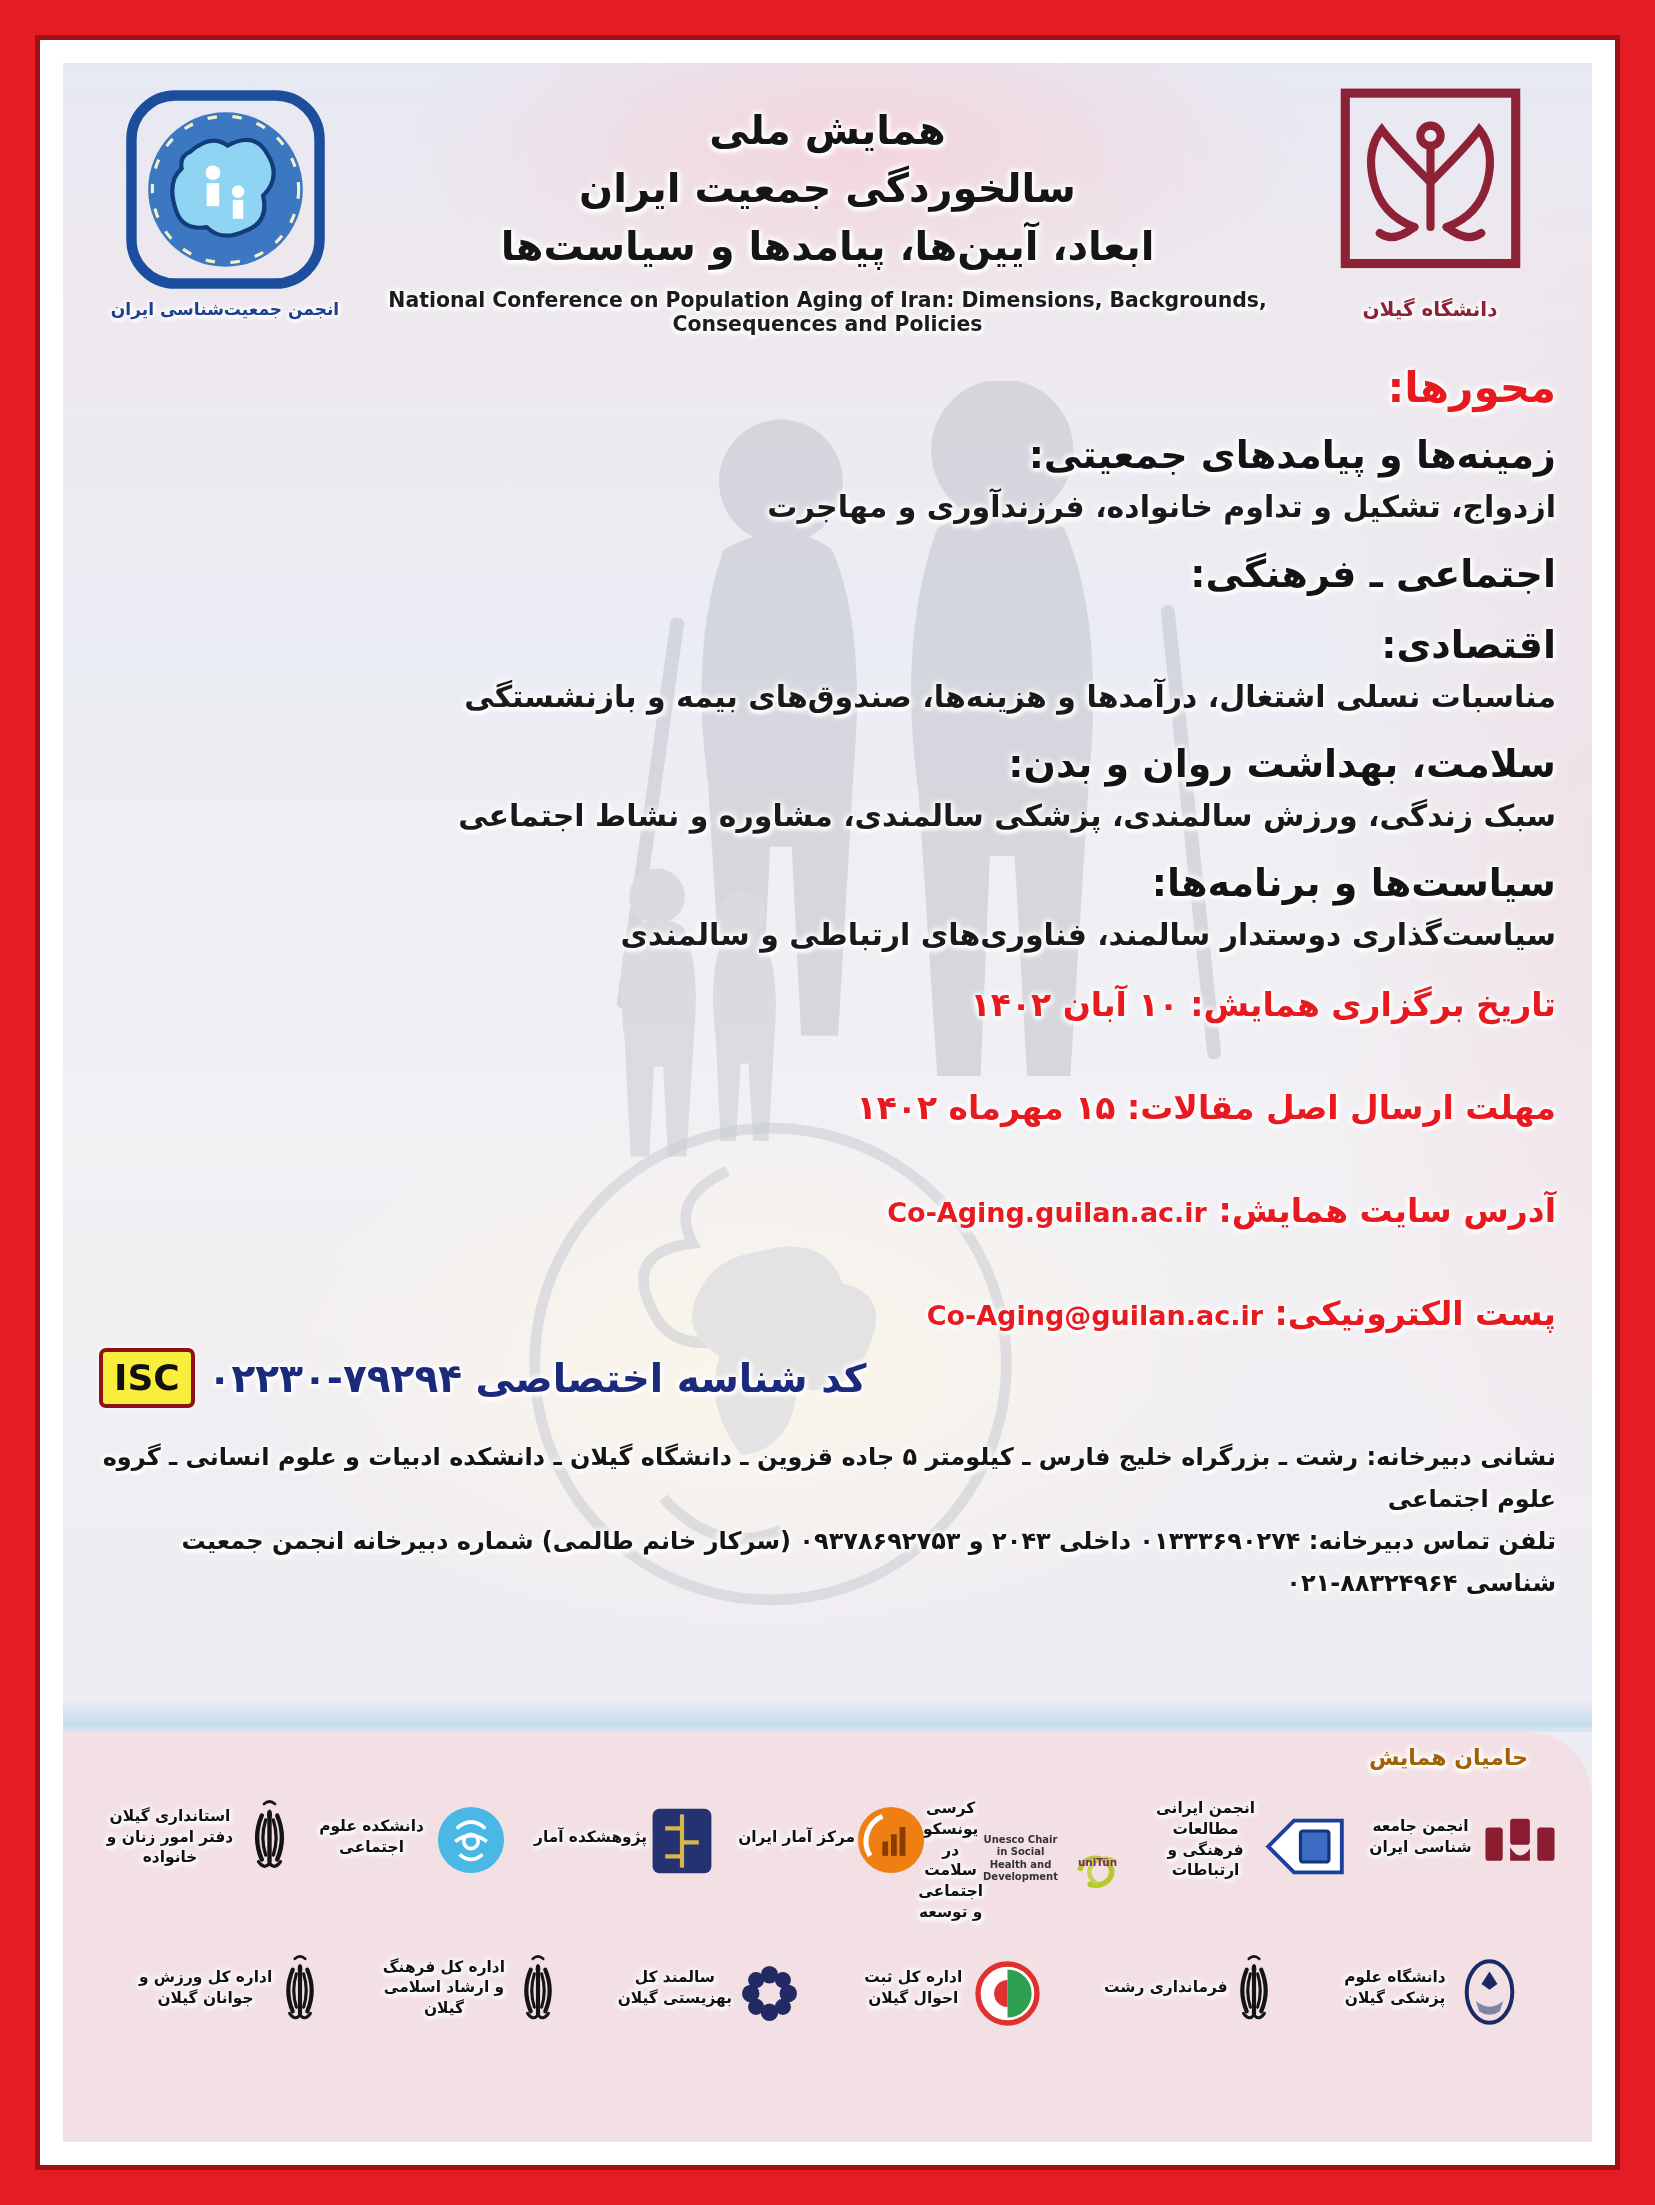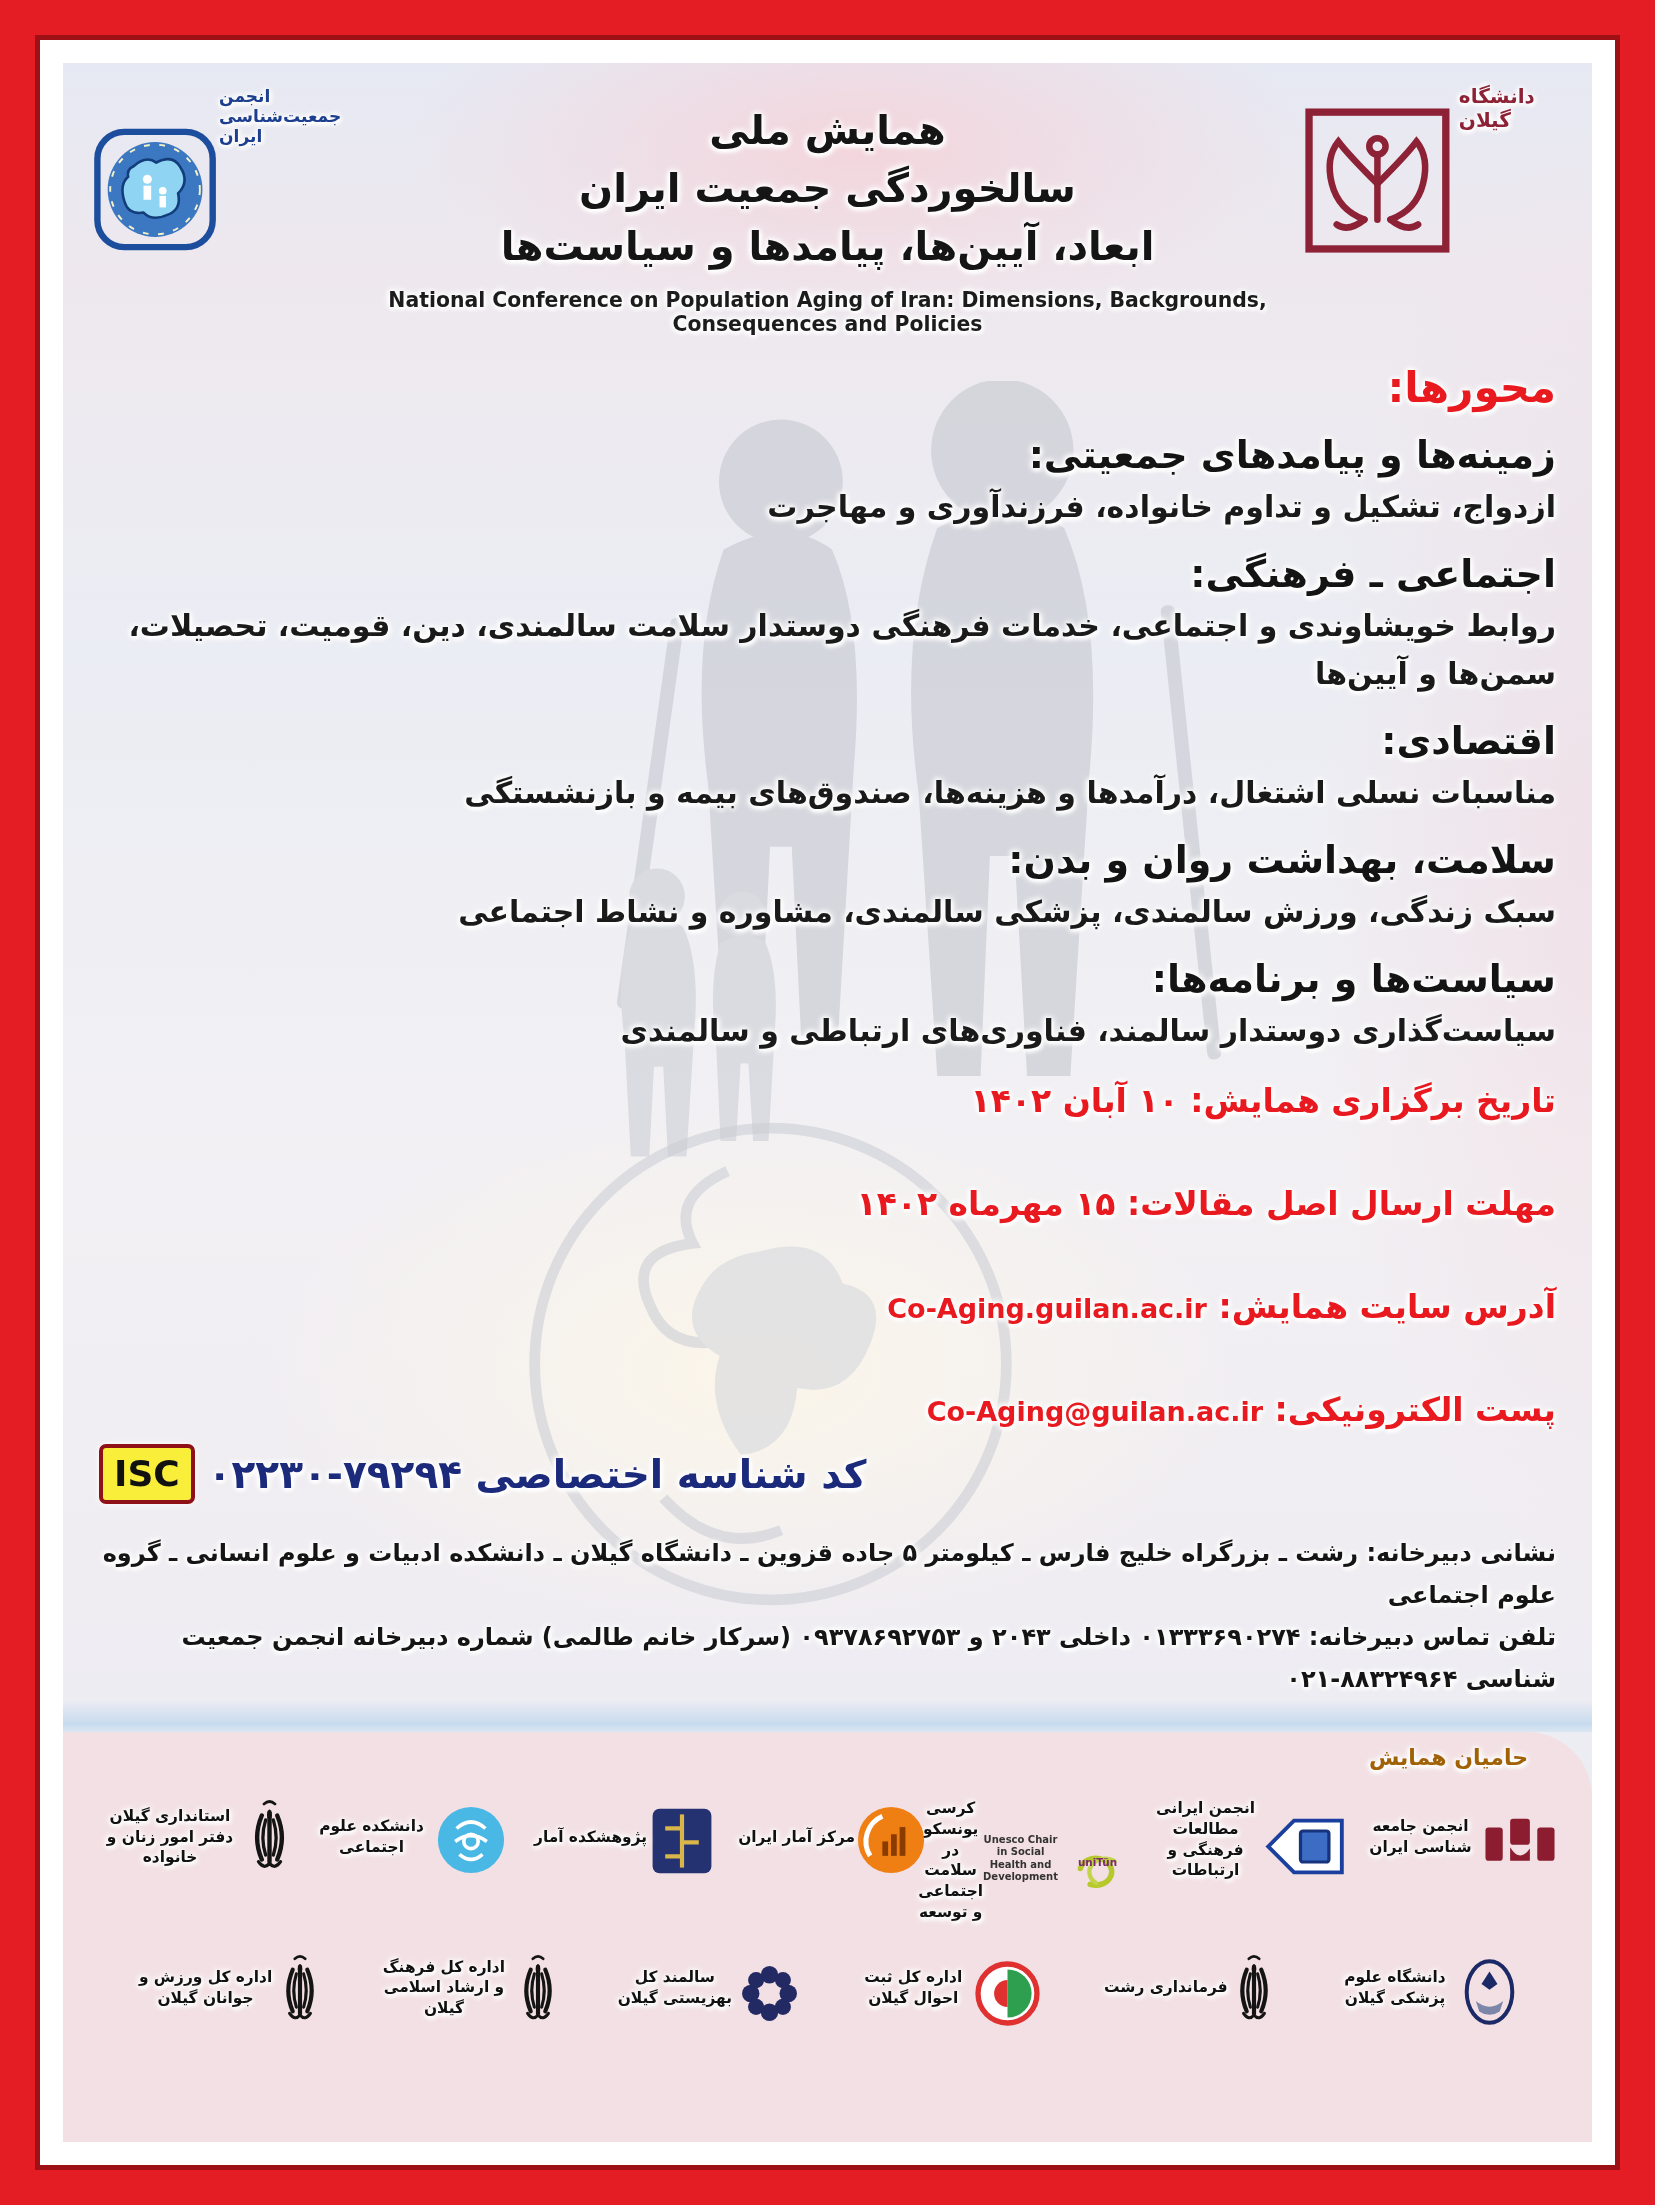--- a/index.html
+++ b/index.html
@@ -20,21 +20,21 @@
 
   .halo { text-shadow:0 0 8px #fff, 0 0 8px #fff, 1.5px 1.5px 4px #fff, -1.5px -1.5px 4px #fff, 0 1.5px 4px #fff; }
 
   
   .wm { position:absolute; pointer-events:none; }
   .wm-couple { left:447px; top:318px; width:774px; height:814px; opacity:.62; }
   .wm-globe { left:397px; top:1033px; width:621px; height:536px; opacity:.55; }
 
   
   .header { position:relative; display:flex; align-items:flex-start; padding:20px 28px 0; z-index:2; }
-  .logo-block { width:268px; display:flex; flex-direction:row; align-items:flex-start; flex:0 0 auto; }
+  .logo-block { width:268px; display:flex; flex-direction:column; align-items:center; flex:0 0 auto; }
   .logo-block .big-logo { width:209px; height:213px; }
   .pai-caption { margin-top:3px; color:#1c3f8f; font-size:17px; font-weight:bold; }
   .guilan-caption { margin-top:1px; color:#8d2236; font-size:20px; font-weight:bold; }
   .title-block { flex:1 1 auto; text-align:center; padding-top:18px; }
   .title-line { color:#151515; font-weight:700; font-size:40px; line-height:1.45; }
   .subtitle-en { margin-top:13px; color:#1c1c1c; font-weight:bold; font-size:20.4px; }
 
   
   .axes { position:relative; z-index:2; padding:12px 36px 0; text-align:right; }
   .axes-heading { color:#e8191f; font-size:42px; font-weight:900; margin:15px 0 3px; }
@@ -157,21 +157,20 @@
       </div>
     </div>
 
     <div class="axes">
       <div class="axes-heading halo">محورها:</div>
 
       <div class="sec-title halo">زمینه‌ها و پیامدهای جمعیتی:</div>
       <div class="sec-body halo">ازدواج، تشکیل و تداوم خانواده، فرزندآوری و مهاجرت</div>
 
       <div class="sec-title halo">اجتماعی ـ فرهنگی:</div>
-      <div class="sec-body halo">روابط خویشاوندی و اجتماعی، خدمات فرهنگی دوستدار سلامت سالمندی، دین، قومیت، تحصیلات، سمن‌ها و آیین‌ها</div>
 
       <div class="sec-title halo">اقتصادی:</div>
       <div class="sec-body halo">مناسبات نسلی اشتغال، درآمدها و هزینه‌ها، صندوق‌های بیمه و بازنشستگی</div>
 
       <div class="sec-title halo">سلامت، بهداشت روان و بدن:</div>
       <div class="sec-body halo">سبک زندگی، ورزش سالمندی، پزشکی سالمندی، مشاوره و نشاط اجتماعی</div>
 
       <div class="sec-title halo">سیاست‌ها و برنامه‌ها:</div>
       <div class="sec-body halo">سیاست‌گذاری دوستدار سالمند، فناوری‌های ارتباطی و سالمندی</div>
     </div>

